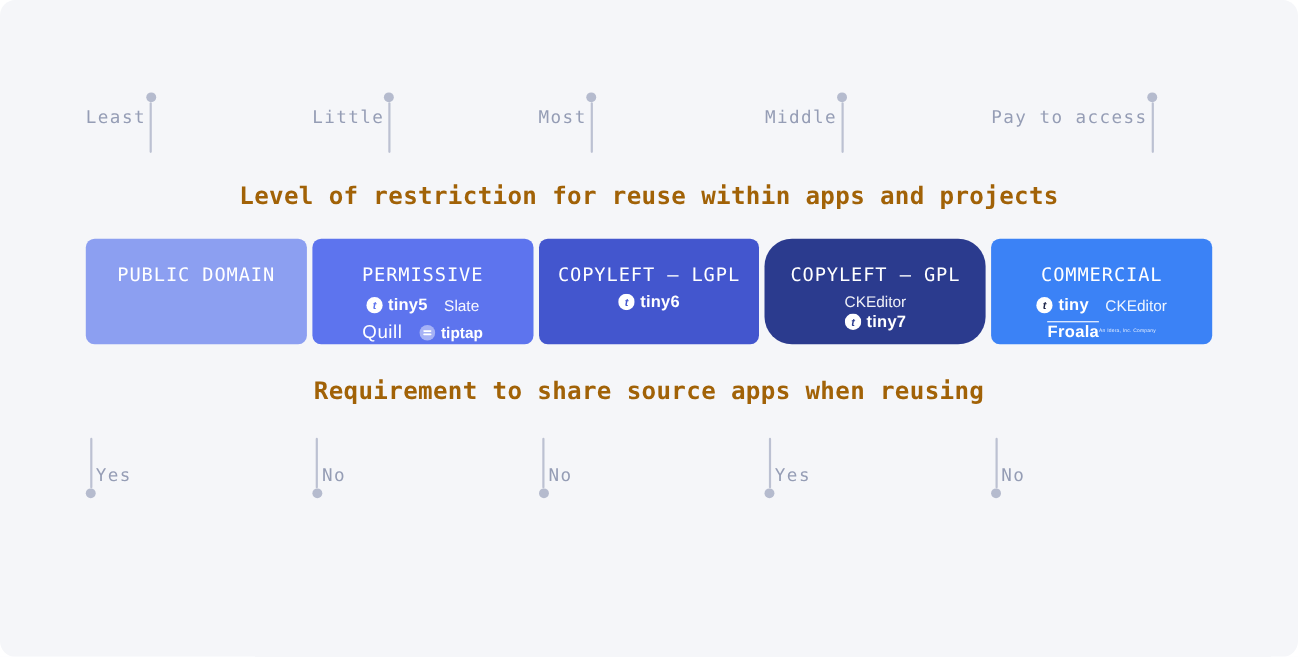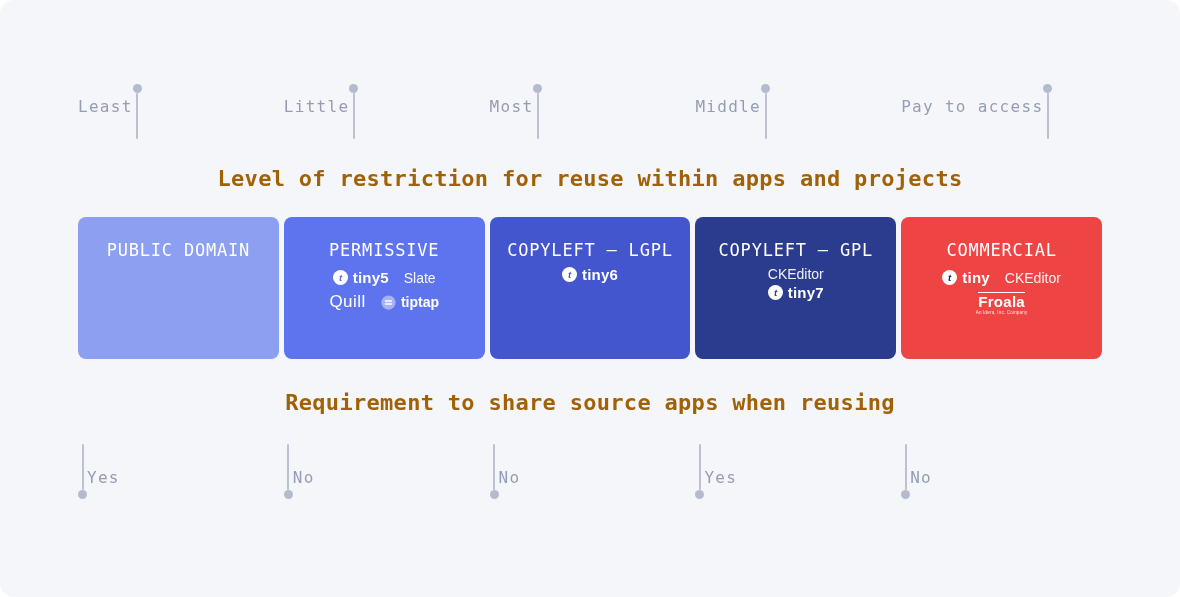--- a/index.html
+++ b/index.html
@@ -16,46 +16,46 @@
   .pin-line{width:2px;height:46px;background:#bcc1d2;border-radius:1px;}
   .top-axis{margin-top:74px;}
   .top-axis .pin{margin-top:10px;}
   .section-title{
     text-align:center;font-size:22px;font-weight:600;color:#a16207;
     letter-spacing:0.3px;margin:0;white-space:nowrap;
   }
   .title-restriction{margin-top:27px;}
   .cards{margin-top:26px;}
   .card{
-    height:142px;border-radius:8px;display:flex;flex-direction:column;
+    height:96px;border-radius:8px;display:flex;flex-direction:column;
     align-items:center;padding-top:23px;box-sizing:border-box;color:#ffffff;
   }
   .card-title{font-size:17px;font-weight:500;letter-spacing:0.8px;white-space:nowrap;}
   .logo-row{
     display:flex;align-items:center;justify-content:center;gap:15px;
     font-family:"Liberation Sans",sans-serif;
   }
   .row-1{margin-top:9px;}
   .row-2{margin-top:6px;}
   .row-tight{margin-top:6px;}
   .row-tighter{margin-top:2px;}
   .logo{display:flex;align-items:center;gap:5px;}
   .tiny-word{font-weight:bold;font-size:15px;letter-spacing:0.2px;}
   .slate-word{font-size:14px;font-weight:500;opacity:0.95;}
   .quill-word{font-size:17px;font-weight:300;letter-spacing:0.5px;}
   .tiptap-word{font-weight:bold;font-size:14px;}
   .ck-word{font-size:14px;font-weight:400;opacity:0.92;}
-  .froala{display:flex;flex-direction:column;align-items:center;line-height:1;}
+  .froala{display:flex;flex-direction:row;align-items:center;line-height:1;}
   .froala-word{font-size:15px;font-weight:bold;letter-spacing:0.3px;border-top:1.5px solid #fff;padding-top:1px;}
   .froala-caption{font-size:4.5px;letter-spacing:0.2px;opacity:0.85;margin-top:1.5px;white-space:nowrap;}
   .card-1{background:#8c9ff1;color:#fff;}
   .card-2{background:#5d74ee;}
   .card-3{background:#4356ce;}
-  .card-4{background:#2b3b8e;}
-  .card-5{background:#ef4444;}
+  .card-4{background:#2b3b8e;border-radius:25px;}
+  .card-5{background:#3b82f6;}
   .card-2 .tiny-glyph{color:#5d74ee;}
   .card-3 .tiny-glyph{color:#4356ce;}
   .card-4 .tiny-glyph{color:#2b3b8e;}
   .card-5 .tiny-glyph{color:#1b2347;}
   .title-share{margin-top:31px;}
   .bottom-axis{margin-top:29px;}
   .bottom-axis .axis-label{margin-top:11px;}
 </style>
 </head>
 <body>

